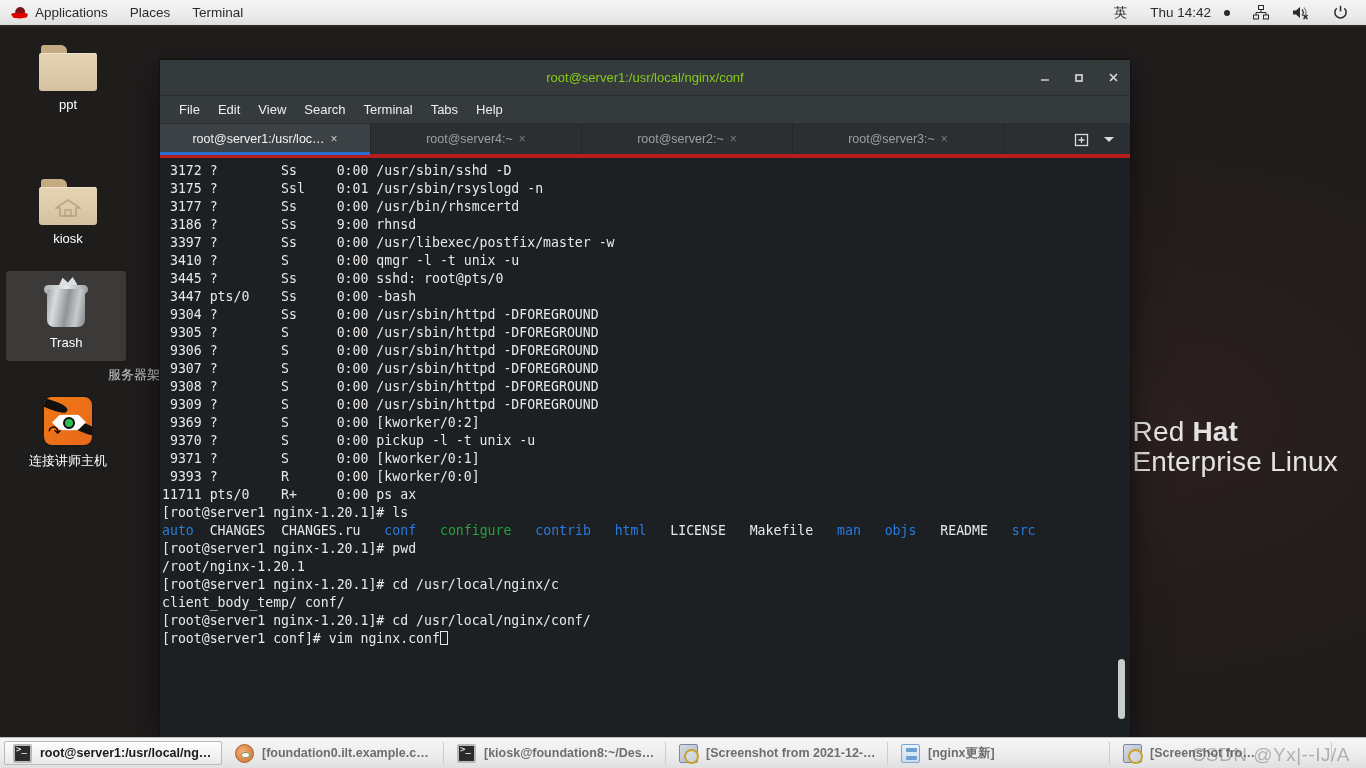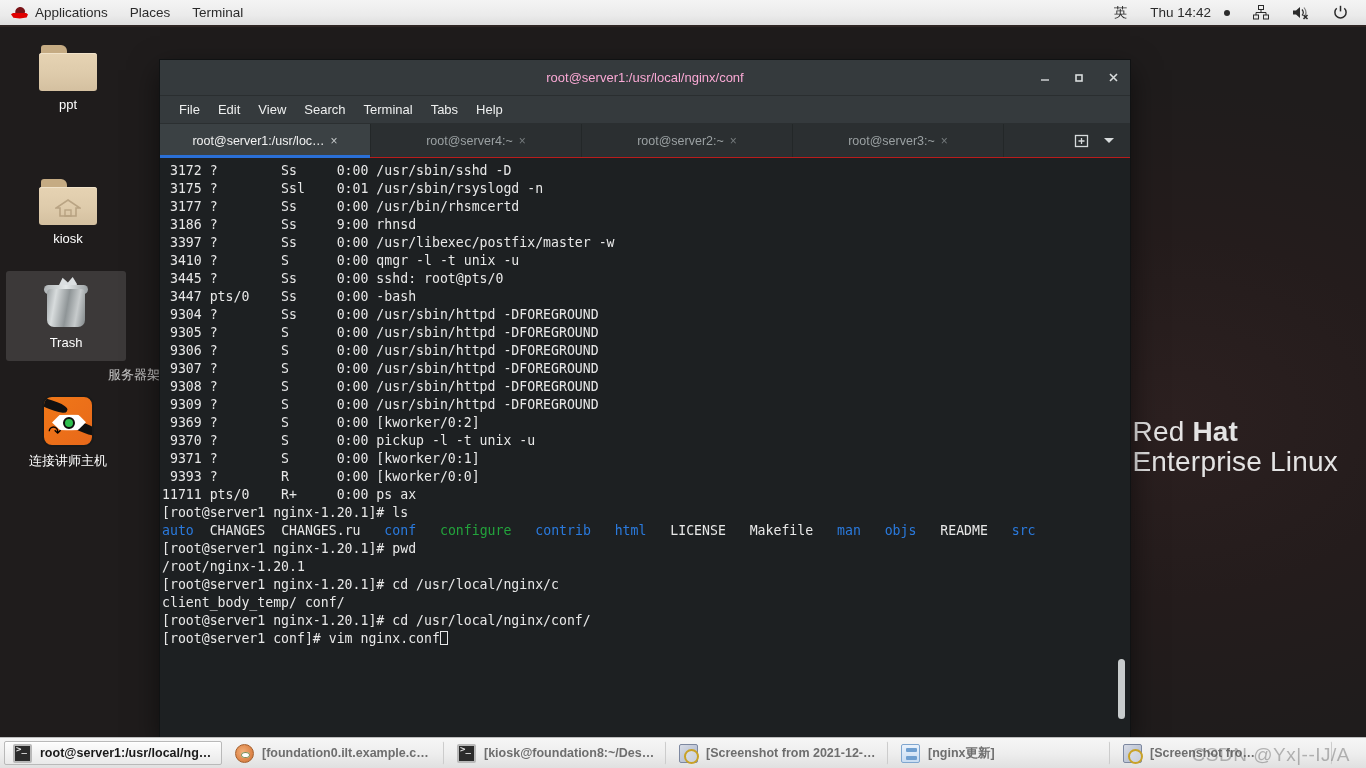--- a/index.html
+++ b/index.html
@@ -158,39 +158,39 @@
     background: #1d2022;
     box-shadow: 0 0 0 1px #101213, 0 10px 28px rgba(0,0,0,.55);
   }
   #term .titlebar {
     height: 36px; background: #353a3d;
     display: flex; align-items: center; position: relative;
     border-bottom: 1px solid #2a2e30;
   }
   #term .titlebar .ttl {
     position: absolute; left: 0; right: 0; text-align: center;
-    font-size: 13px; color: #f9a8d4;
+    font-size: 13px; color: #84cc16;
   }
   #term .wbtns {
     margin-left: auto; display: flex; align-items: center; gap: 0; z-index: 2;
   }
   #term .wbtn {
     width: 34px; height: 36px; display: flex; align-items: center; justify-content: center;
     color: #d9dcdd; font-size: 14px;
   }
   #term .menubar {
     height: 28px; background: #353a3d;
     display: flex; align-items: center; padding-left: 10px; gap: 0;
     font-size: 13px; color: #eeefef;
     border-bottom: 1px solid #2b2f31;
   }
   #term .menubar .mi { padding: 0 9px; height: 28px; display: flex; align-items: center; }
   #term .tabbar {
     height: 34px; background: #2b2f31; display: flex; align-items: stretch;
-    border-bottom: 1px solid #b91c1c;
+    border-bottom: 4px solid #b91c1c;
   }
   #term .tab {
     width: 211px; display: flex; align-items: center; justify-content: center;
     gap: 6px; font-size: 12.5px; color: #9aa0a2; position: relative;
     border-right: 1px solid #232728;
   }
   #term .tab .tname { max-width: 158px; overflow: hidden; white-space: nowrap; text-overflow: ellipsis; }
   #term .tab .tx { font-size: 12px; color: #767c7e; }
   #term .tab.active {
     background: #3b4144; color: #f2f2f2;

